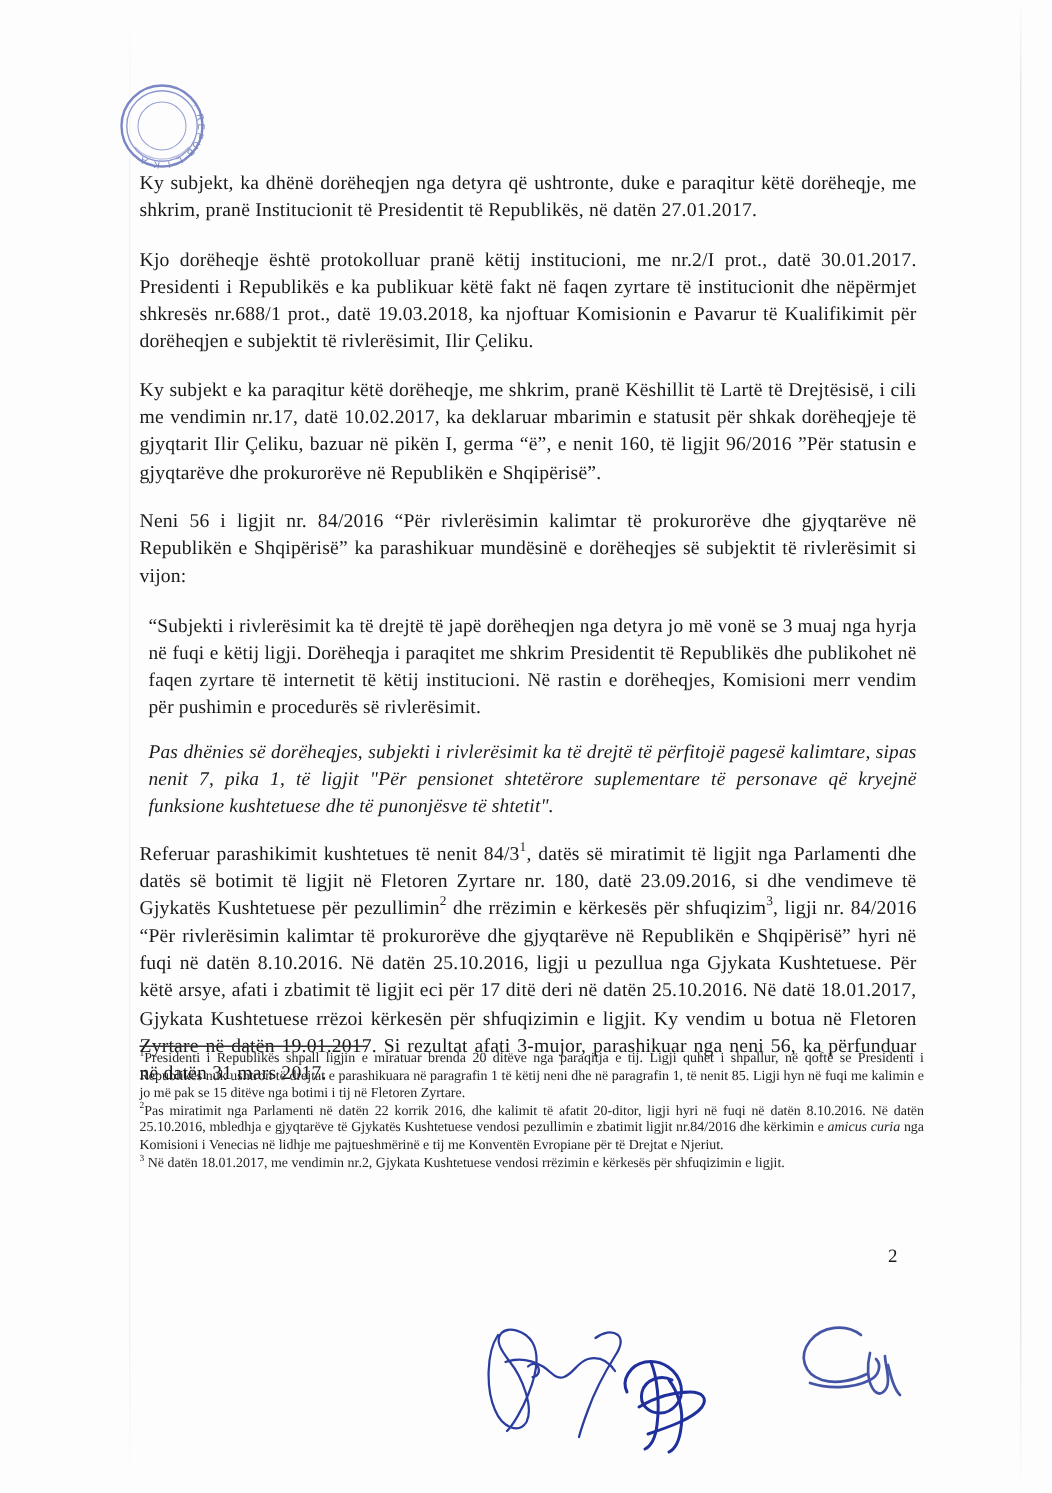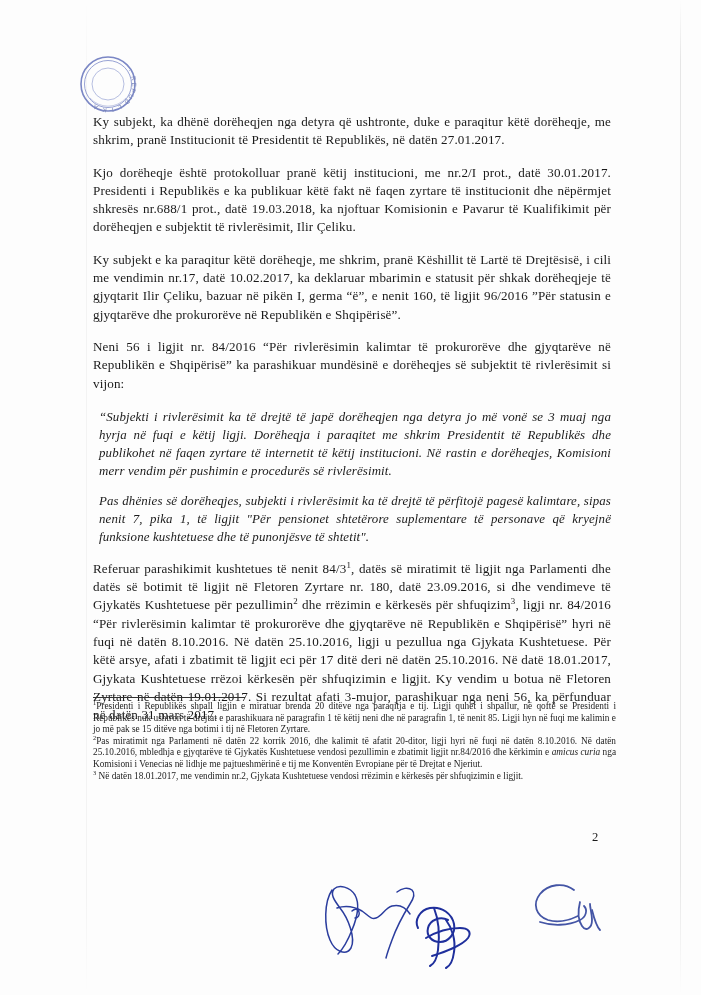--- a/index.html
+++ b/index.html
@@ -42,21 +42,20 @@
   }
   p.para {
     margin: 0 0 14px 0;
     font-size: 13.1px;
     line-height: 18.3px;
     text-align: justify;
     text-justify: inter-word;
     letter-spacing: 0.01em;
   }
   p.para.quote {
-    font-style: italic;
     font-size: 12.9px;
     line-height: 18.0px;
     margin-bottom: 4px;
     padding-left: 6px;
   }
   p.para.quote2 {
     font-style: italic;
     font-size: 12.9px;
     line-height: 18.0px;
     margin-top: 12px;

